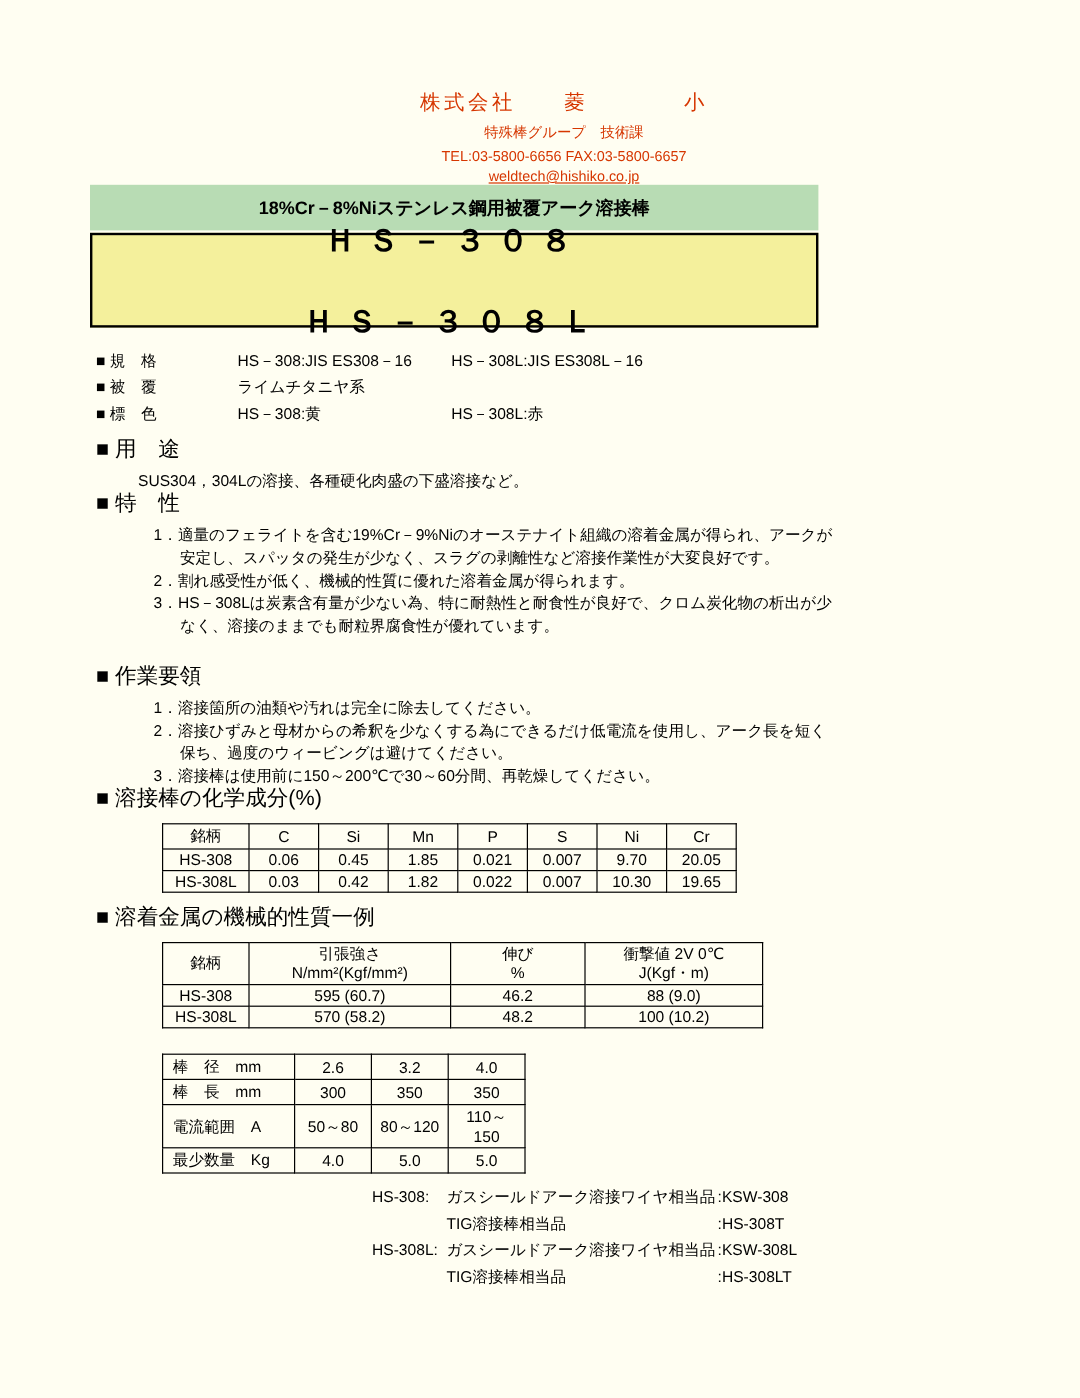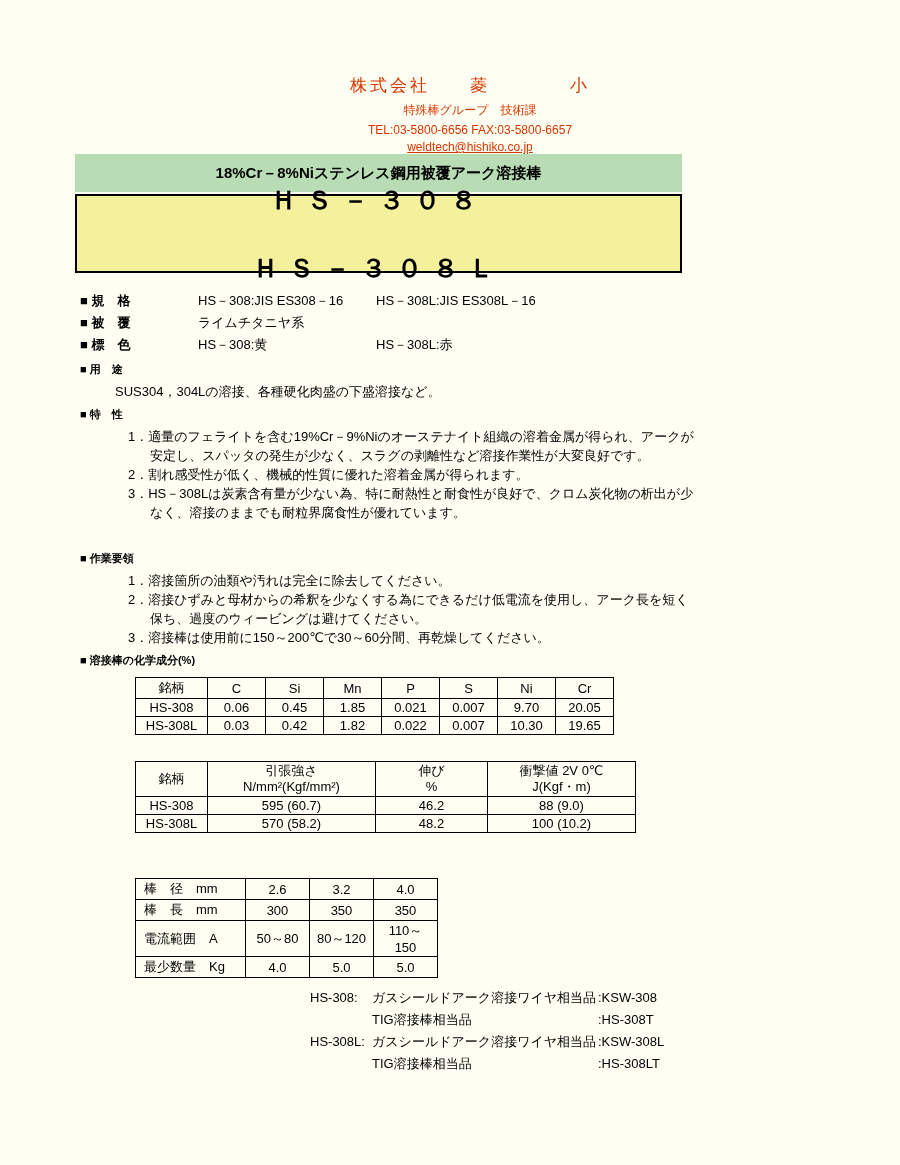--- a/index.html
+++ b/index.html
@@ -27,25 +27,25 @@
     font-size:15px;font-weight:bold;
   }
   .banner-main{
     position:absolute;left:75px;top:194px;width:607px;height:79px;
     background:var(--banner-yellow);border:2px solid #000;
     display:flex;flex-direction:column;align-items:center;justify-content:center;
     font-size:26px;font-weight:bold;letter-spacing:10px;line-height:36px;gap:32px;
   }
   
   .block{position:absolute;left:80px;font-size:13px;}
-  .section-heading{font-weight:bold;font-size:11px;}
+  .section-heading{font-weight:normal;font-size:18px;}
   
   #specs{top:290px;line-height:22px;}
   .spec-row{display:flex;}
-  .spec-label{width:118px;font-weight:bold;}
+  .spec-label{width:118px;font-weight:normal;}
   .spec-value{width:178px;}
   
   #uses{top:362px;}
   #uses .body{margin-top:6px;margin-left:35px;}
   
   .num-list{margin-top:5px;margin-left:48px;width:566px;line-height:19px;}
   .num-item{padding-left:22px;text-indent:-22px;}
   #features{top:407px;}
   #work{top:551px;}
   
@@ -163,20 +163,21 @@
         <td>0.022</td>
         <td>0.007</td>
         <td>10.30</td>
         <td>19.65</td>
       </tr>
     </tbody>
       </table>
   </div>
 
   <div class="block" id="mech">
+    <div class="section-heading">■ 溶着金属の機械的性質一例</div>
     <table class="data">
       <tbody>
           <tr>
         <th class="m0">銘柄</th>
         <th class="m1">
           <div>引張強さ</div>
           <div>N/mm²(Kgf/mm²)</div>
         </th>
         <th class="m2">
           <div>伸び</div>

